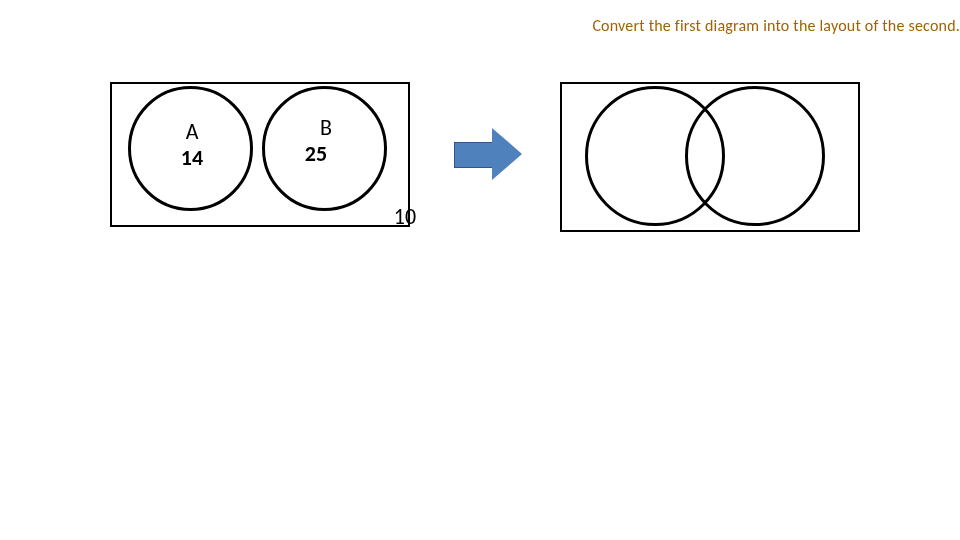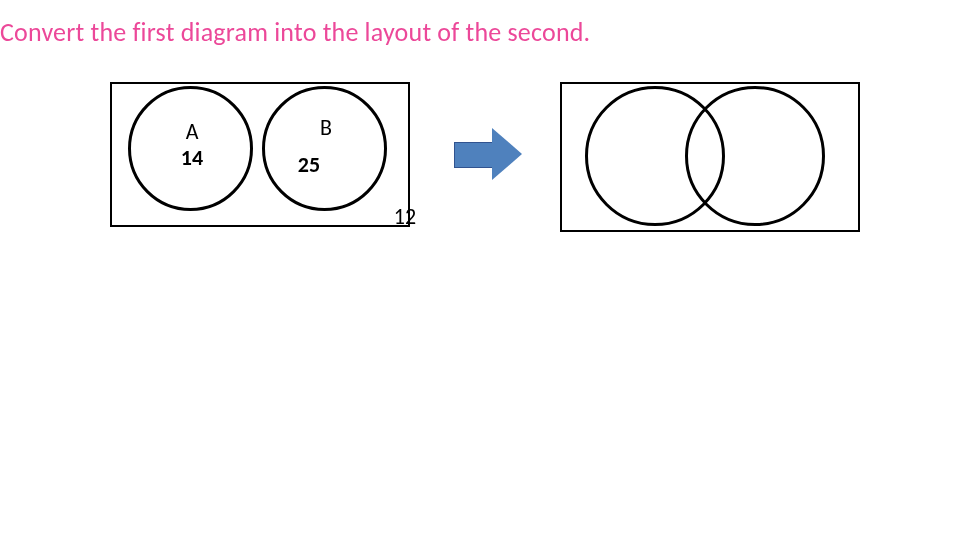--- a/index.html
+++ b/index.html
@@ -9,23 +9,23 @@
     height: 540px;
     background: #ffffff;
     font-family: "Calibri", "Segoe UI", Arial, sans-serif;
     overflow: hidden;
   }
   .title {
     position: absolute;
     top: 16px;
     left: 0;
     width: 960px;
-    text-align: left;
-    font-size: 26px;
-    color: #ec4899;
+    text-align: right;
+    font-size: 16px;
+    color: #a16207;
     letter-spacing: 0.2px;
   }
   .stage {
     position: absolute;
     left: 0;
     top: 0;
     width: 960px;
     height: 540px;
   }
   
@@ -88,23 +88,23 @@
 
   <div class="box" style="left:110px; top:82px; width:300px; height:145px;">
   </div>
   <div class="circle" style="left:128px; top:86px; width:125px; height:125px;"></div>
   <div class="circle" style="left:262px; top:86px; width:125px; height:125px;"></div>
 
   <div class="label" style="left:180px; top:120px; width:24px;">A</div>
   <div class="label bold" style="left:172px; top:146px; width:40px;">14</div>
 
   <div class="label" style="left:314px; top:116px; width:24px;">B</div>
-  <div class="label bold" style="left:289px; top:142px; width:40px;margin-top:11px;">25</div>
+  <div class="label bold" style="left:296px; top:142px; width:40px;">25</div>
 
-  <div class="label" style="left:388px; top:205px; width:34px;">12</div>
+  <div class="label" style="left:388px; top:205px; width:34px;">10</div>
 
   <div class="arrow" style="left:454px; top:126px; width:72px; height:56px;">
     <div class="shaft" style="left:0; top:16px; width:40px; height:24px;"></div>
     <div class="head" style="left:38px; top:2px;"></div>
   </div>
 
   <div class="box" style="left:560px; top:82px; width:300px; height:150px;">
   </div>
   <div class="circle" style="left:585px; top:86px; width:140px; height:140px;"></div>
   <div class="circle" style="left:685px; top:86px; width:140px; height:140px;"></div>

